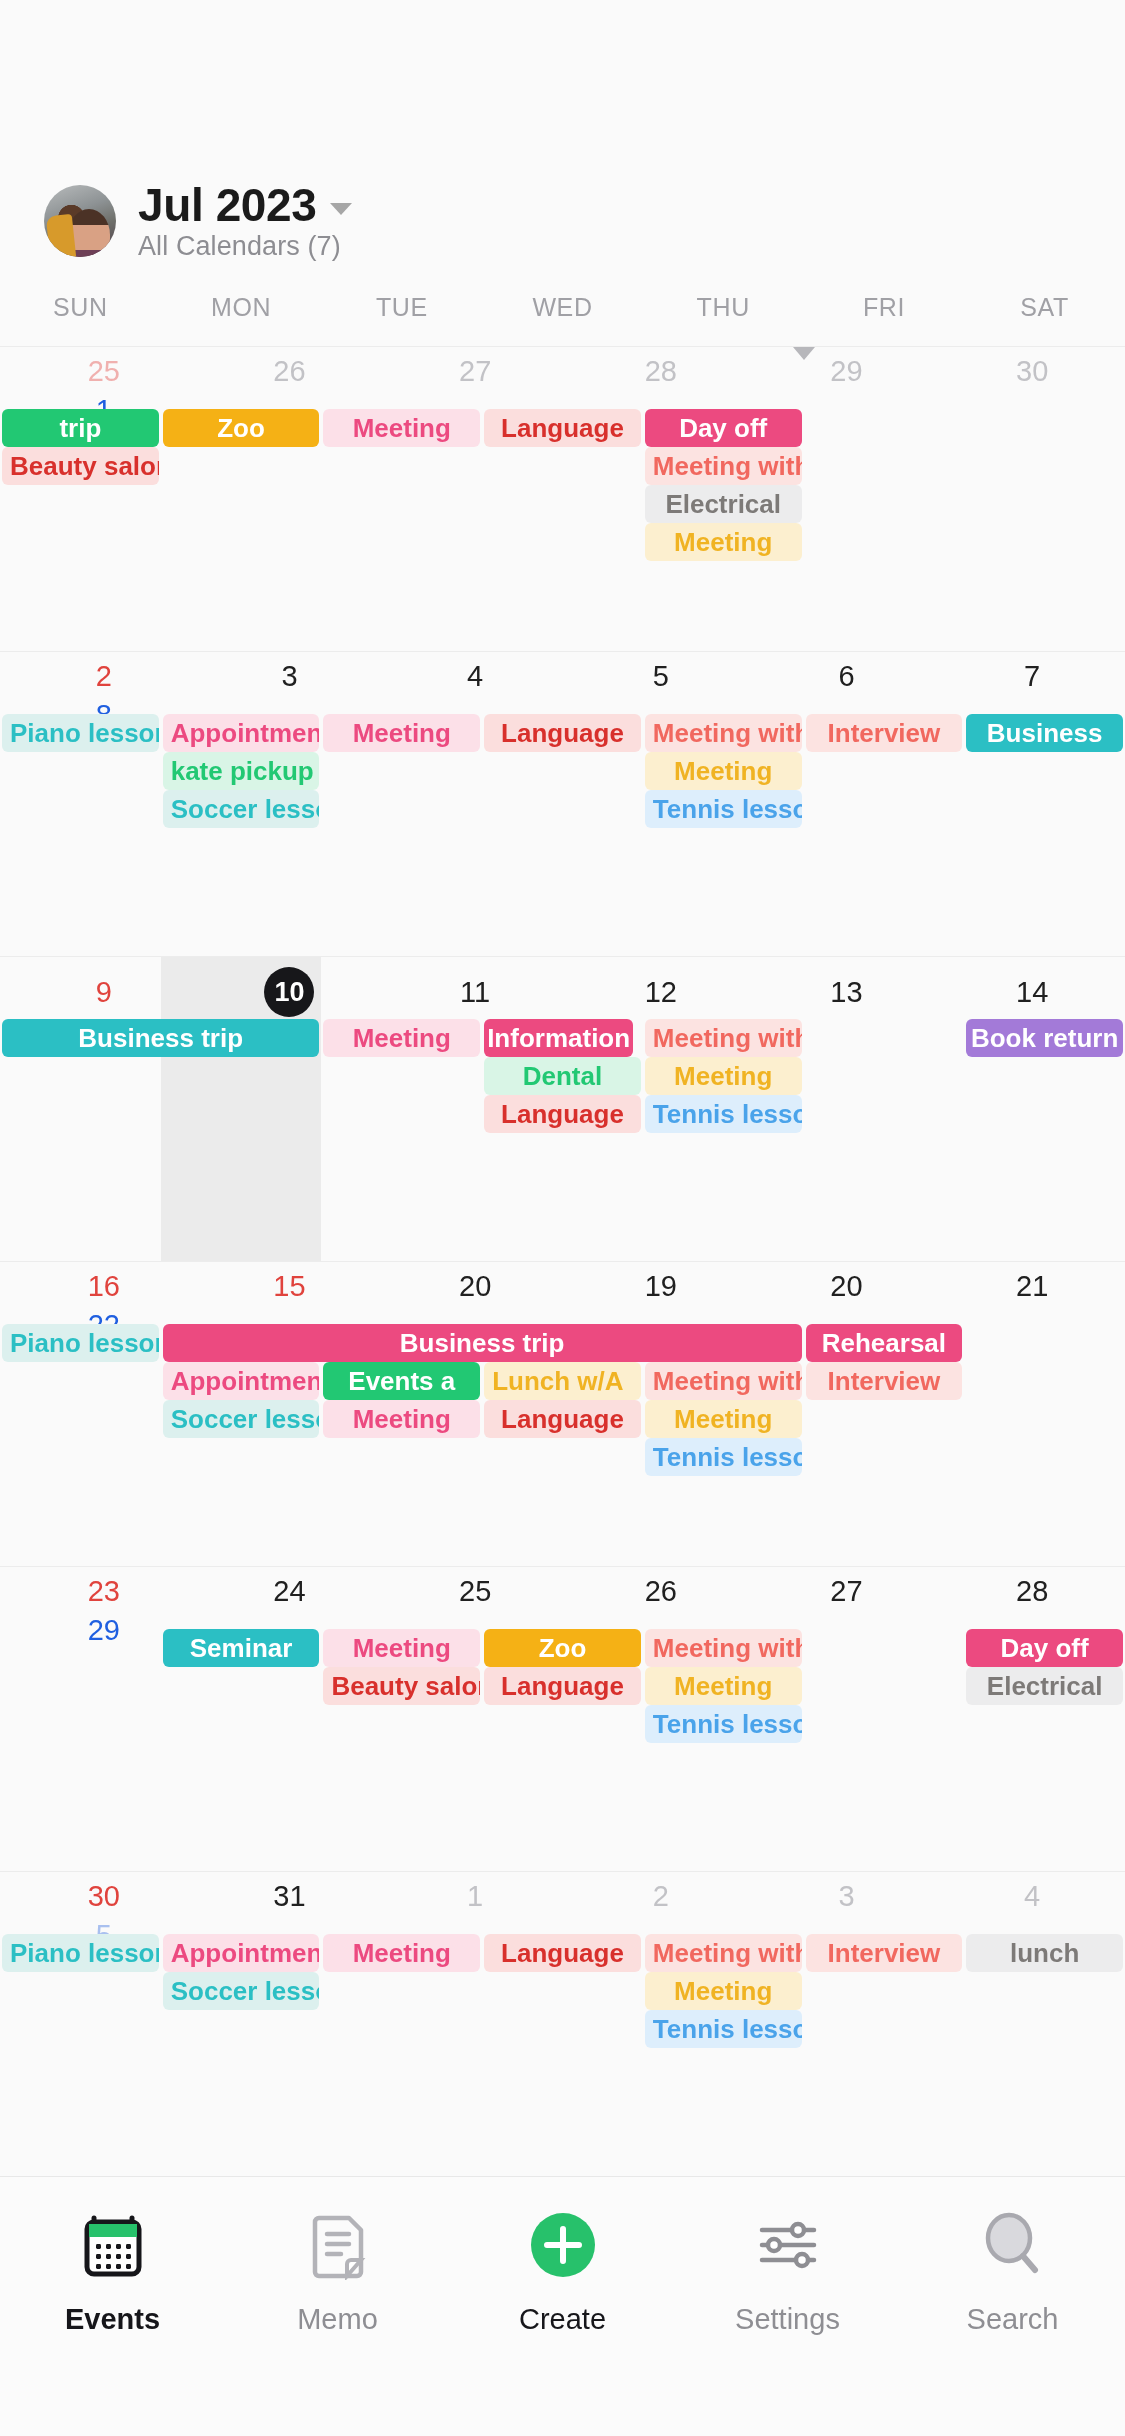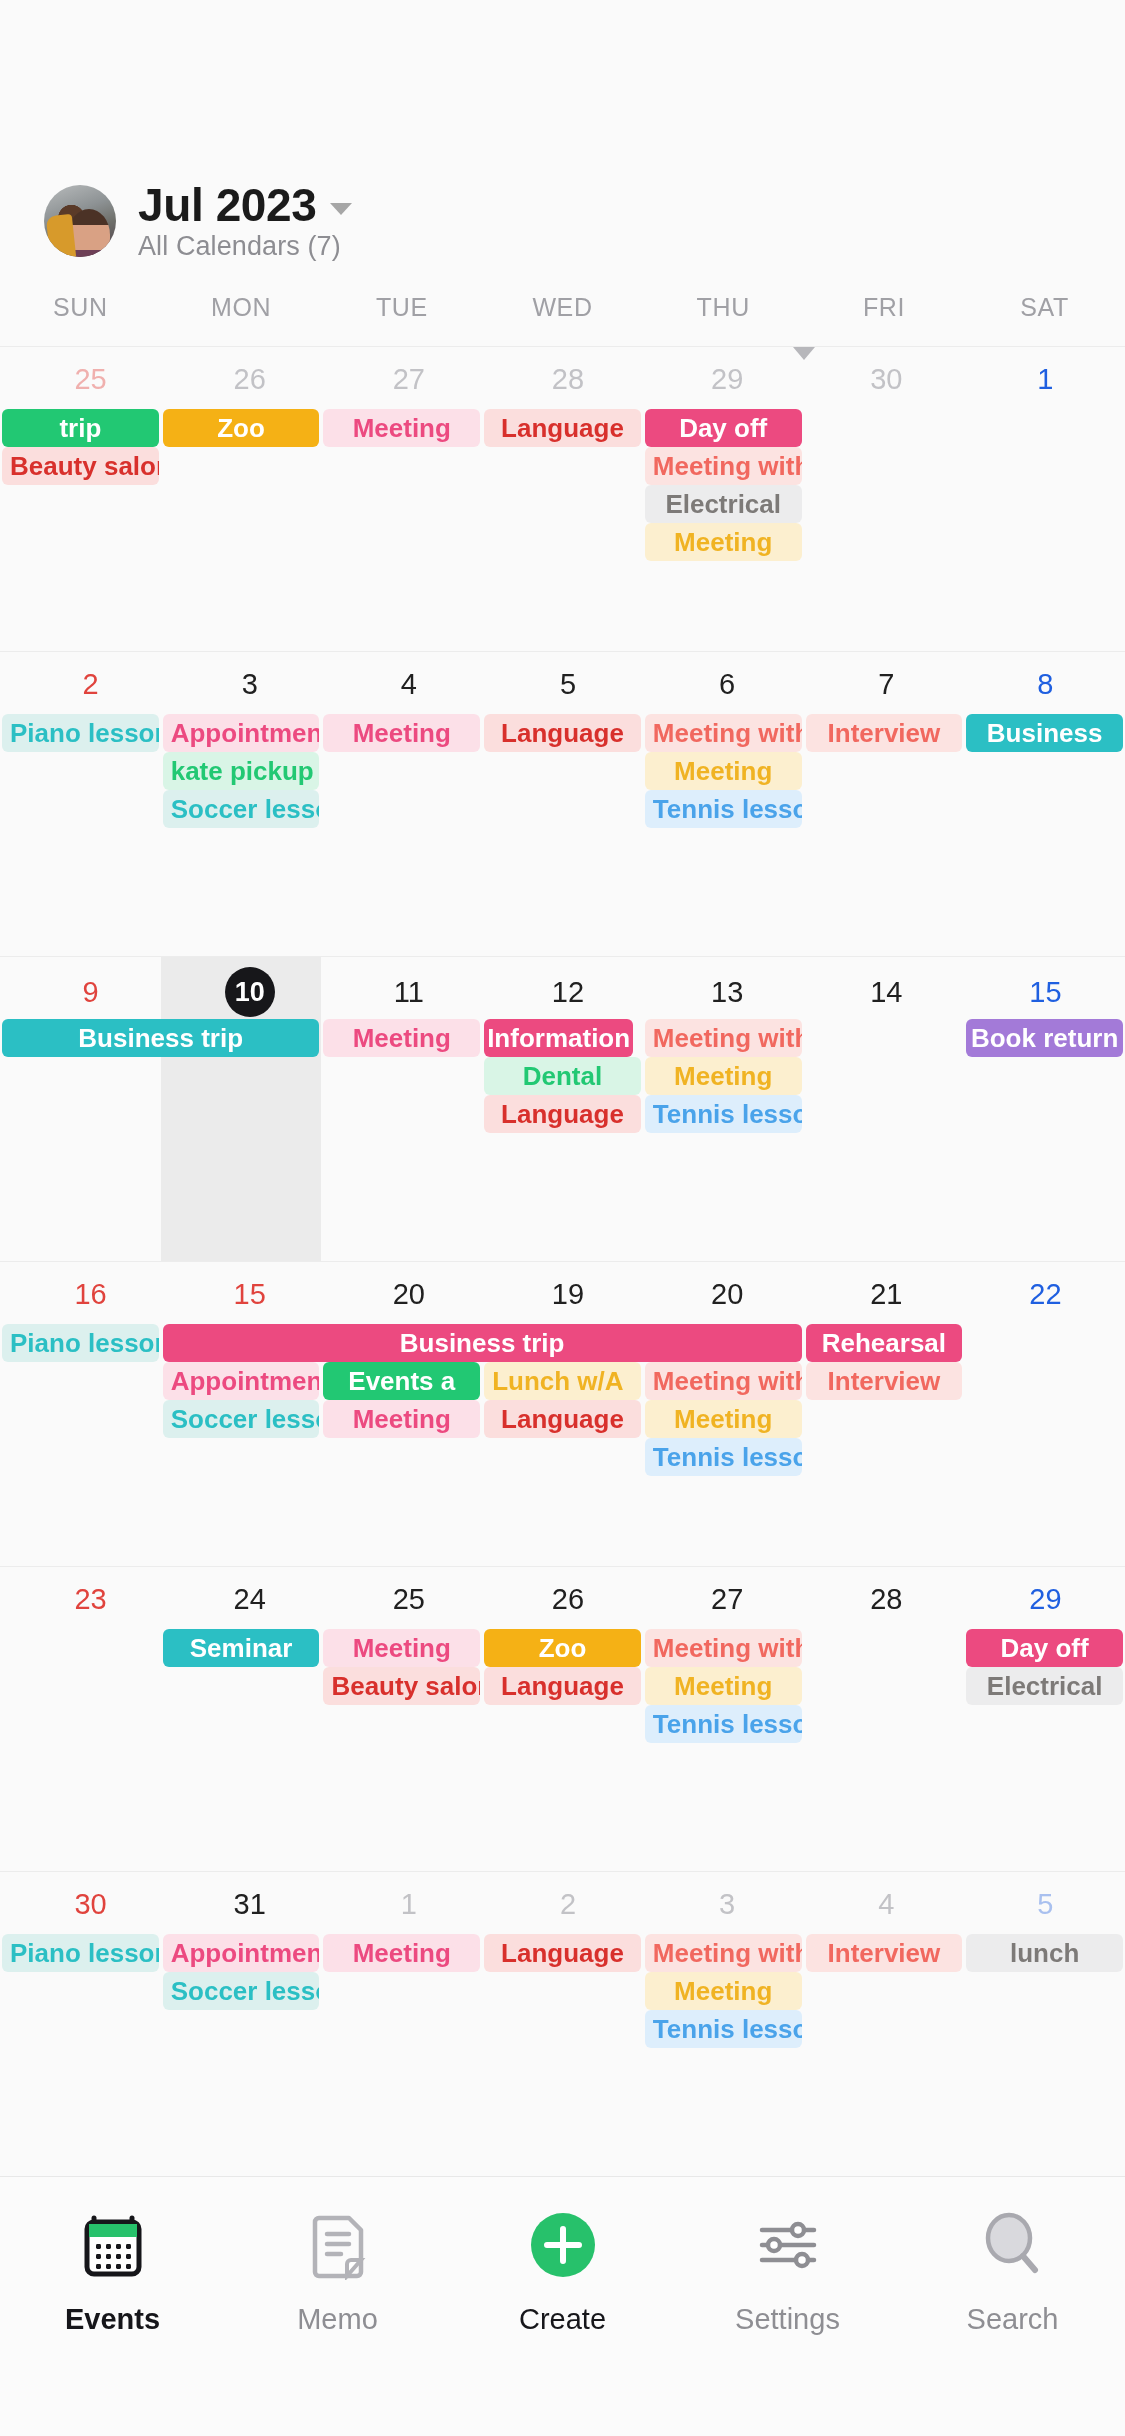--- a/index.html
+++ b/index.html
@@ -70,21 +70,21 @@
   .week:first-child{ border-top:1px solid #ececec; }
   .cols{
     position:absolute; inset:0; display:grid; grid-template-columns:repeat(7,1fr);
     pointer-events:none;
   }
   .col{ }
   .col.sel{ background:#ebebeb; }
 
   .daynums{
     position:absolute; left:0; top:0; width:100%;
-    display:grid; grid-template-columns:repeat(7,1fr);
+    display:grid; grid-template-columns:repeat(6,1fr);
     height:54px;
     padding-left:11px;
   }
   .daynum{
     display:flex; align-items:center; justify-content:center;
     font-size:29px; font-weight:400; color:#202020; line-height:1;
     padding-top:10px;
   }
   .daynum.sun{ color:#e0433d; }
   .daynum.sat{ color:#1f5fe0; }

